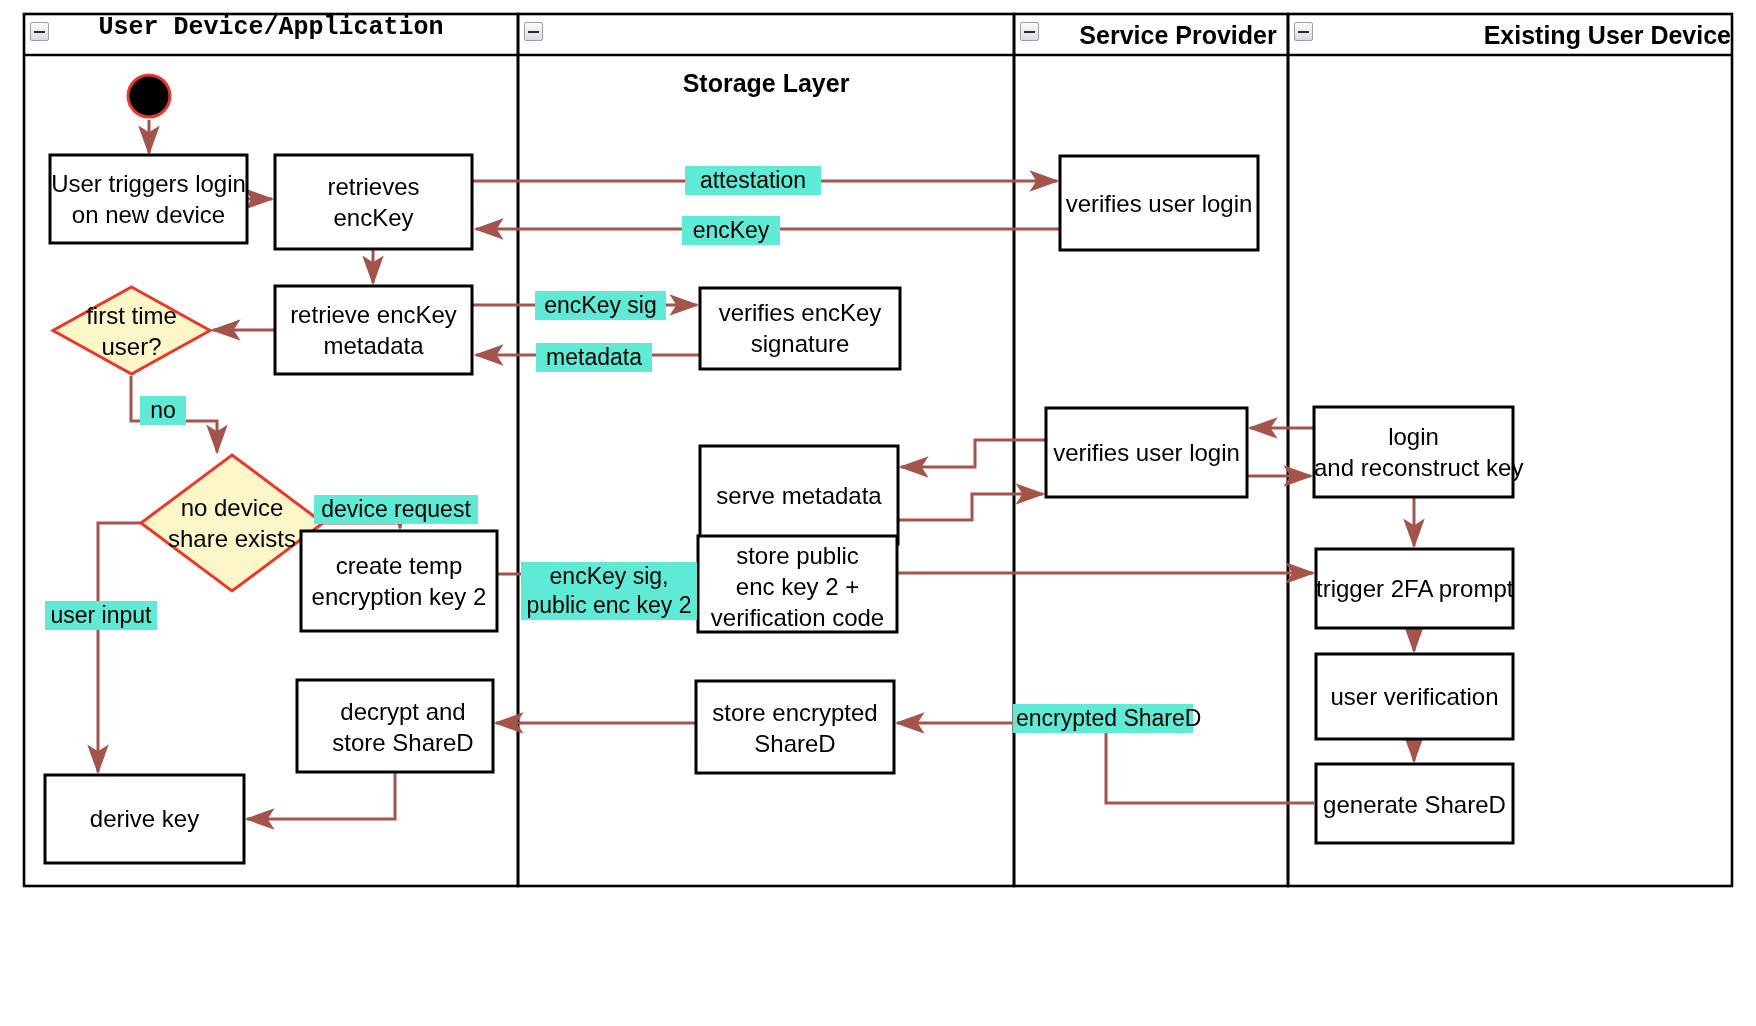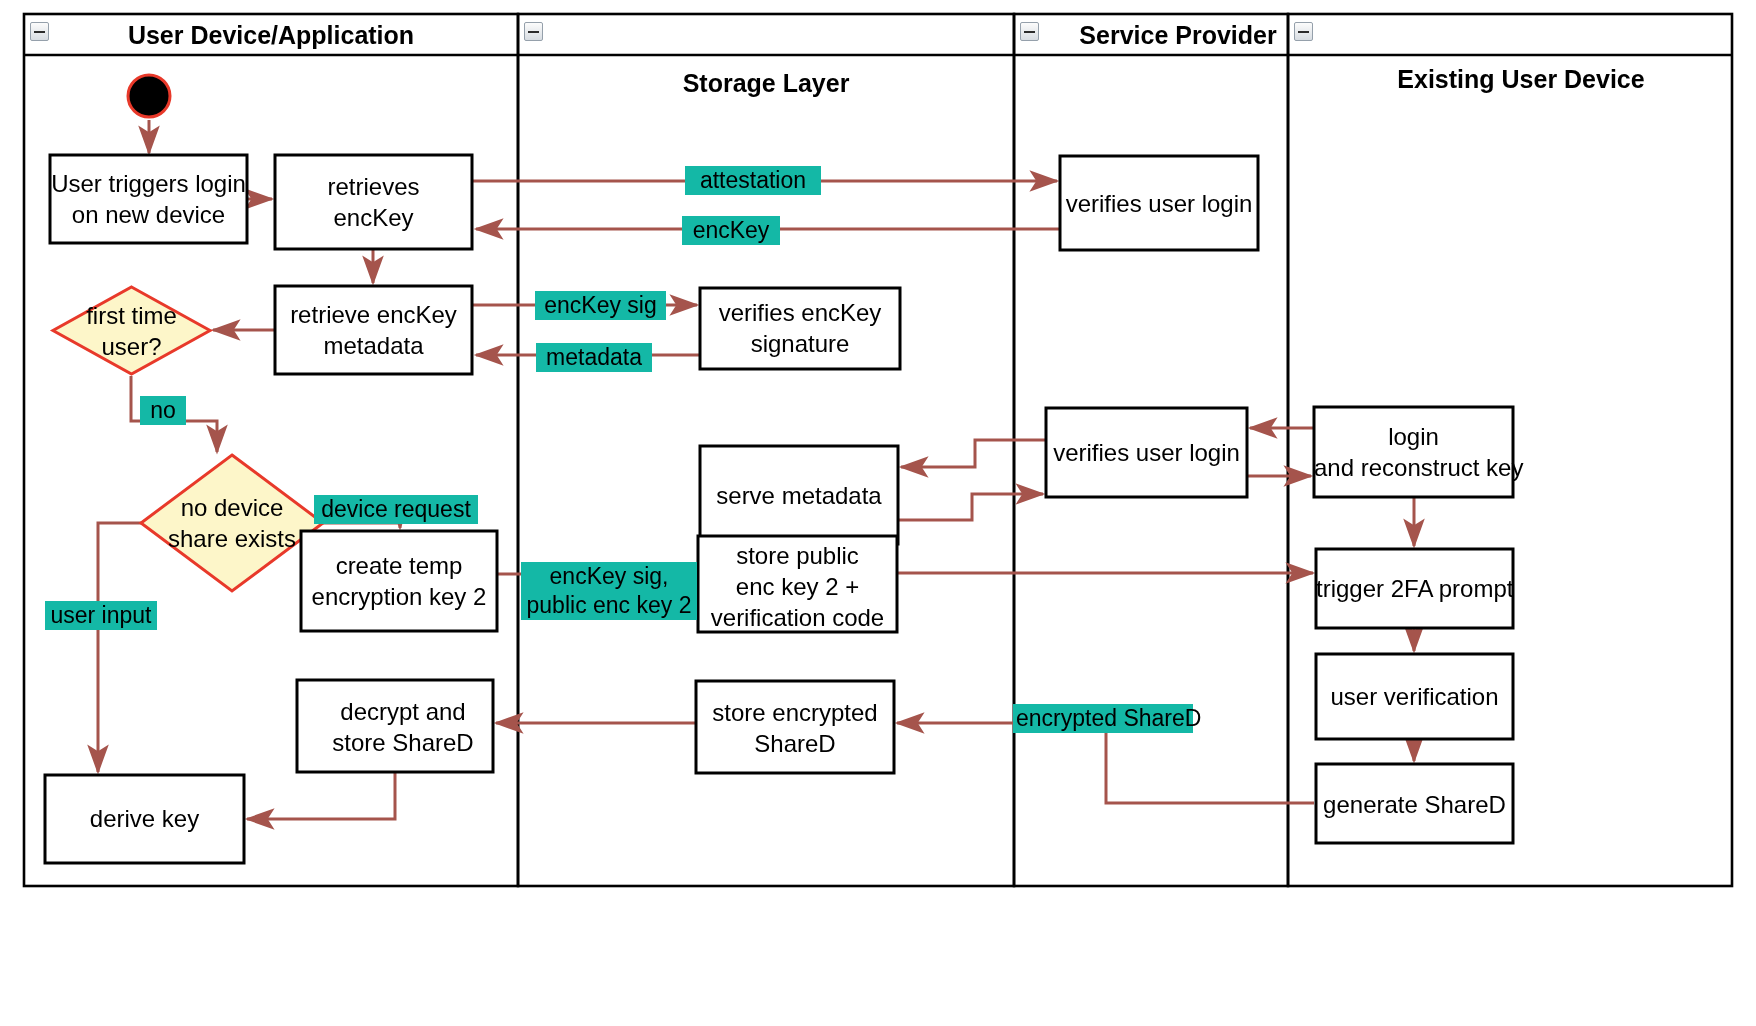--- a/index.html
+++ b/index.html
@@ -18,21 +18,21 @@
   }
   .collapse-icon::after{
     content:"";position:absolute;left:3px;right:3px;top:8px;height:2px;background:#2b2b2b;
   }
   .node-label{
     position:absolute;color:#000;font-size:24px;line-height:31px;
     text-align:center;white-space:pre;pointer-events:none;
   }
   .edge-label{
     position:absolute;color:#000;font-size:23px;line-height:29px;
-    text-align:center;white-space:pre;background:#14b8a6;padding:0 3px;
+    text-align:center;white-space:pre;background:#5eead4;padding:0 3px;
     pointer-events:none;
   }
 </style>
 </head>
 <body>
 
 <div id="stage">
 
   <svg width="1756" height="1026" aria-hidden="true">
     <defs>
@@ -93,30 +93,30 @@
         <rect x="1046" y="408" width="201" height="89" fill="#ffffff" stroke="#000000" stroke-width="3"></rect>
         <rect x="1314" y="407" width="199" height="90" fill="#ffffff" stroke="#000000" stroke-width="3"></rect>
         <rect x="1316" y="549" width="197" height="79" fill="#ffffff" stroke="#000000" stroke-width="3"></rect>
         <rect x="1316" y="654" width="197" height="85" fill="#ffffff" stroke="#000000" stroke-width="3"></rect>
         <rect x="1316" y="764" width="197" height="79" fill="#ffffff" stroke="#000000" stroke-width="3"></rect>
       </g>
   </svg>
 
   <div>
     <div class="collapse-icon" style="left:30px;top:22px;"></div>
-    <div class="lane-header-label" style="left:24px;top:21px;width:494px;">User Device/Application</div>
+    <div class="lane-header-label" style="left:24px;top:13px;width:494px;font-family:Liberation Mono, monospace;">User Device/Application</div>
 
     <div class="collapse-icon" style="left:524px;top:22px;"></div>
     <div class="lane-header-label" style="left:518px;top:21px;width:496px;margin-top:48px;">Storage Layer</div>
 
     <div class="collapse-icon" style="left:1020px;top:22px;"></div>
     <div class="lane-header-label" style="left:1014px;top:21px;width:328px;">Service Provider</div>
 
     <div class="collapse-icon" style="left:1294px;top:22px;"></div>
-    <div class="lane-header-label" style="left:1311px;top:21px;width:420px;text-align:center;margin-top:44px;">Existing User Device</div>
+    <div class="lane-header-label" style="left:1311px;top:21px;width:420px;text-align:right;">Existing User Device</div>
   </div>
 
   <div>
     <div class="node-label" style="left: 50px; top: 168px; width: 197px; white-space: pre;">User triggers login
 on new device</div>
     <div class="node-label" style="left: 275px; top: 171px; width: 197px; white-space: pre;">retrieves
 encKey</div>
     <div class="node-label" style="left: 275px; top: 299px; width: 197px; white-space: pre;">retrieve encKey
 metadata</div>
     <div class="node-label" style="left: 53px; top: 300px; width: 157px; white-space: pre;">first time

